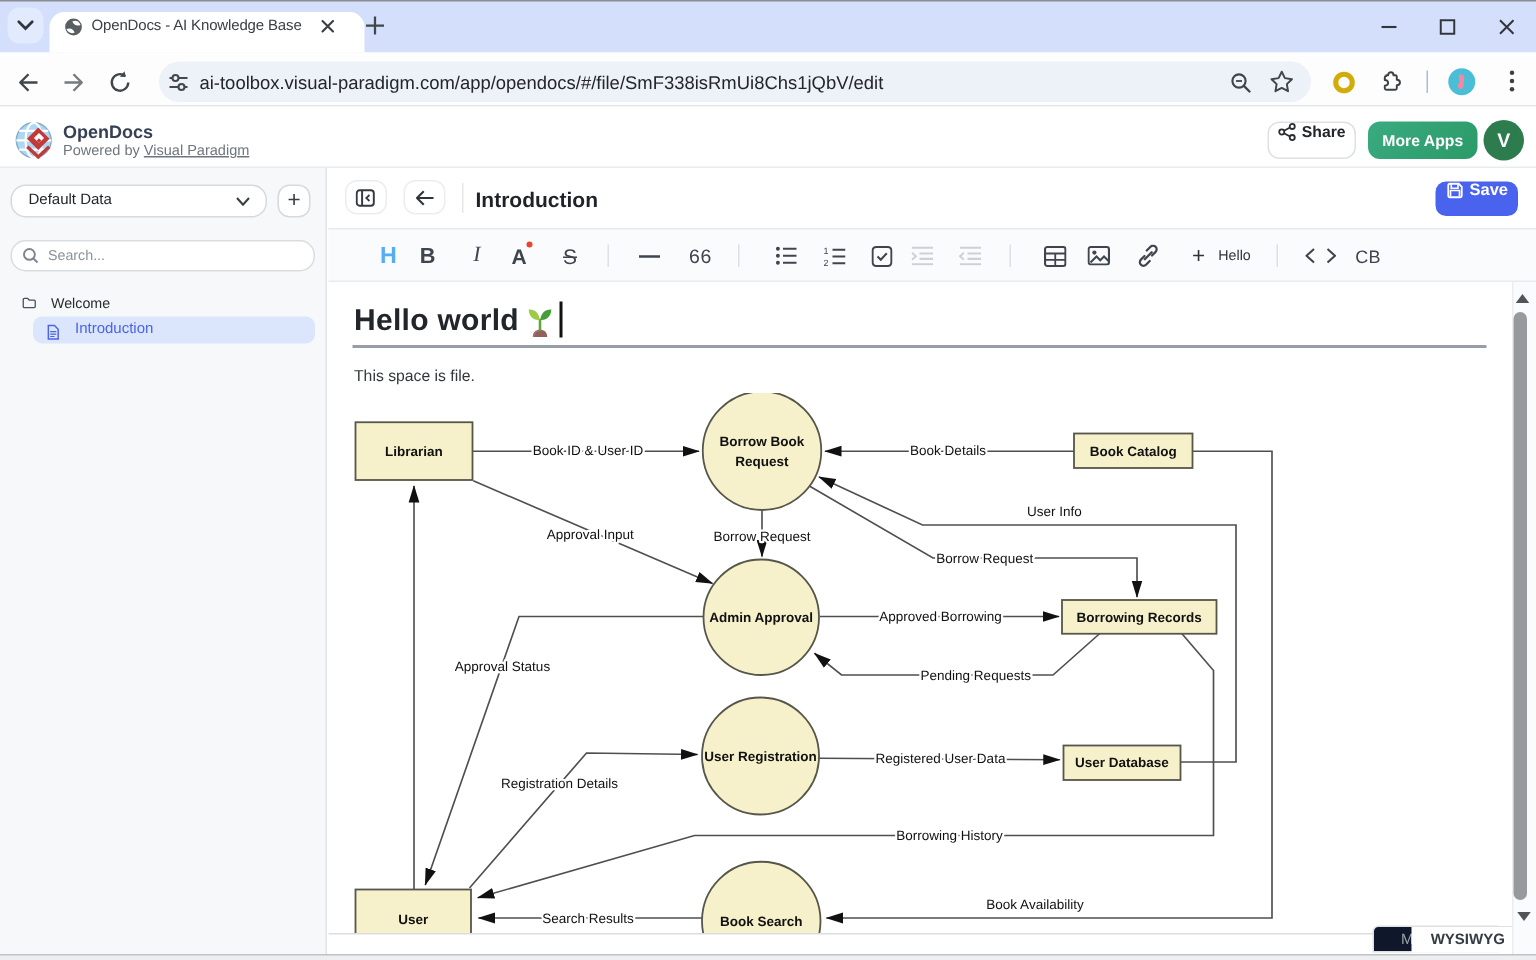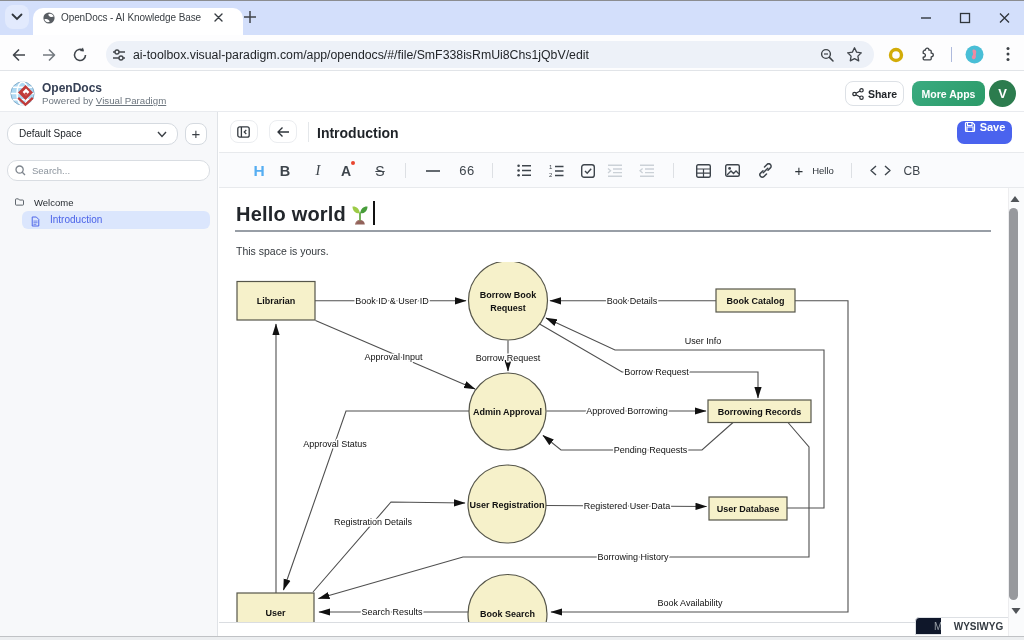--- a/index.html
+++ b/index.html
@@ -12,21 +12,21 @@
   .tab { left:33px; top:8px; width:210px; height:27px; background:#fff; border-radius:10px 10px 0 0; }
   .tabtitle { left:61px; top:12px; font-size:10px; color:#3b4045; letter-spacing:-0.1px; }
   .navbar { left:0; top:35px; width:1024px; height:36px; background:#fdfdfe; border-bottom:1px solid #e1e4e8; }
   .urlpill { left:106px; top:41px; width:768px; height:27px; border-radius:14px; background:#edf1f8; }
   .urltext { left:133px; top:48px; font-size:12.3px; color:#23262a; }
   
   .appheader { left:0; top:71px; width:1024px; height:41px; background:#fff; border-bottom:1px solid #e9ebef; }
   .apptitle { left:42px; top:81px; font-size:12px; font-weight:bold; color:#364055; }
   .powered { left:42px; top:95px; font-size:9.7px; color:#6d767f; }
   .powered u { text-decoration:underline; }
-  .sharebtn { left:845px; top:81px; width:59px; height:25px; border:1px solid #dde1e6; border-radius:8px; background:#fff; display:flex; align-items:center; justify-content:center; gap:4px; font-size:10.5px; font-weight:bold; color:#22262a; }
+  .sharebtn { left:845px; top:81px; width:59px; height:25px; border:1px solid #dde1e6; border-radius:8px; background:#fff; display:flex; align-items:flex-start; justify-content:center; gap:4px; font-size:10.5px; font-weight:bold; color:#22262a; }
   .moreapps { left:912px; top:81px; width:73px; height:25px; border-radius:8px; background:linear-gradient(135deg,#3aab80,#2b9a68); color:#fff; font-size:10.5px; font-weight:bold; display:flex; align-items:center; justify-content:center; }
   .vavatar { left:989px; top:80px; width:27px; height:27px; border-radius:50%; background:#2c7c4e; color:#fff; font-size:13px; font-weight:bold; display:flex; align-items:center; justify-content:center; }
   
   .sidebar { left:0; top:112px; width:218px; height:524px; background:#f7f8fa; border-right:1px solid #e0e3e7; }
   .select { left:7px; top:11px; width:171px; height:22px; background:#fff; border:1px solid #d5dae0; border-radius:10px; font-size:10px; color:#21252a; line-height:20px; padding-left:11px; }
   .plusbtn { left:185px; top:11px; width:22px; height:22px; background:#fff; border:1px solid #d5dae0; border-radius:8px; text-align:center; line-height:19px; font-size:15px; color:#3a3f45; }
   .search { left:7px; top:48px; width:203px; height:21px; background:#fff; border:1px solid #d9dde2; border-radius:10px; font-size:9.5px; color:#8b939c; line-height:19px; padding-left:24px; }
   .welcome { left:34px; top:85px; font-size:9.5px; color:#272c31; }
   .introw { left:22px; top:99px; width:188px; height:18px; background:#dbe6fd; border-radius:6px; }
   .introtext { left:50px; top:102px; font-size:10px; color:#4b63e8; }
@@ -141,21 +141,21 @@
 <div class="abs sharebtn"><svg width="12" height="12" viewBox="0 0 12 12">
       <circle cx="2.5" cy="6" r="1.7" fill="none" stroke="#2a2e33" stroke-width="1.2"></circle>
       <circle cx="9.5" cy="2.3" r="1.7" fill="none" stroke="#2a2e33" stroke-width="1.2"></circle>
       <circle cx="9.5" cy="9.7" r="1.7" fill="none" stroke="#2a2e33" stroke-width="1.2"></circle>
       <path d="M4 5.2 L8 3 M4 6.8 L8 9" stroke="#2a2e33" stroke-width="1.2"></path>
     </svg>Share</div>
 <div class="abs moreapps">More Apps</div>
 <div class="abs vavatar">V</div>
 
 <div class="abs sidebar">
-  <div class="abs select">Default Space</div>
+  <div class="abs select">Default Data</div>
   <svg class="abs" style="left:157px;top:19px" width="10" height="7" viewBox="0 0 10 7">
       <path d="M1 1 L5 5.5 L9 1" fill="none" stroke="#3a3f45" stroke-width="1.4"></path>
     </svg>
   <div class="abs plusbtn">+</div>
   <div class="abs search">Search...</div>
   <svg class="abs" style="left:15px;top:53px" width="11" height="11" viewBox="0 0 11 11">
       <circle cx="4.6" cy="4.6" r="3.6" fill="none" stroke="#7e858d" stroke-width="1.3"></circle>
       <path d="M7.3 7.3 L10 10" stroke="#7e858d" stroke-width="1.3"></path>
     </svg>
   <svg class="abs" style="left:14px;top:86px" width="11" height="8" viewBox="0 0 13 11">
@@ -271,21 +271,21 @@
   <div class="abs h1">Hello world</div>
   <svg class="abs" style="left:132px;top:16px" width="18" height="21" viewBox="0 0 18 21">
       <path d="M4.2 20.6 C4.2 17.6 6.2 15.9 9 15.9 C11.8 15.9 13.8 17.6 13.8 20.6 Z" fill="#92625a"></path>
       <path d="M4.8 20.6 C4.8 18 6.6 16.5 9 16.5" fill="none" stroke="#a87e74" stroke-width="0.8"></path>
       <path d="M9 16.5 C9 13 9 11 9 8.5" stroke="#5da73e" stroke-width="1.7" fill="none"></path>
       <path d="M8.8 9.3 C8.4 4.6 5.4 2.1 1.5 2.4 C1.5 6.9 4.6 9.8 8.8 9.3 Z" fill="#9ccb46"></path>
       <path d="M9.2 9.3 C9.6 4.6 12.6 2.1 16.5 2.4 C16.5 6.9 13.4 9.8 9.2 9.3 Z" fill="#479d3a"></path>
     </svg>
   <div class="abs" style="left:154px;top:13px;width:1.7px;height:24px;background:#111"></div>
   <div class="abs h1rule"></div>
-  <div class="abs para">This space is yours.</div>
+  <div class="abs para">This space is file.</div>
   <svg class="abs" style="left:0;top:74px" width="789" height="360" viewBox="219 262 789 360">
     <defs>
       <marker id="ah" viewBox="0 0 12 8" refX="11" refY="4" markerWidth="12" markerHeight="8" orient="auto" markerUnits="userSpaceOnUse">
           <path d="M0 0.4 L11.6 4 L0 7.6 Z" fill="#111"></path>
         </marker>
     </defs>
     <g fill="none" stroke="#4f4f4f" stroke-width="1.1">
       <line x1="315" y1="300.8" x2="466" y2="300.8" marker-end="url(#ah)"></line>
       <line x1="716" y1="300.8" x2="550" y2="300.8" marker-end="url(#ah)"></line>
       <path d="M787 508 H824 V350 H615 L546 318" marker-end="url(#ah)"></path>

